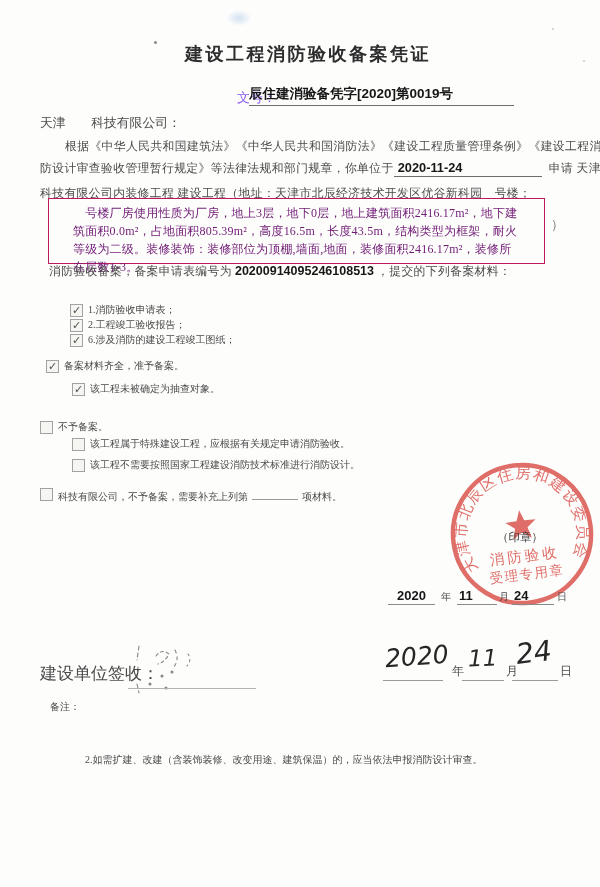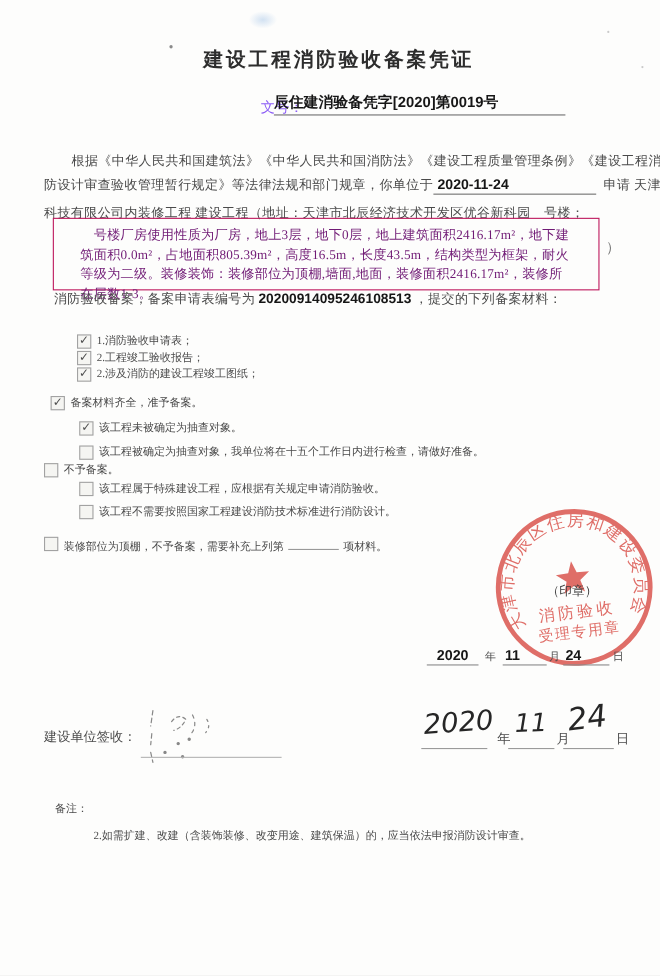--- a/index.html
+++ b/index.html
@@ -51,20 +51,21 @@
   <div class="abs speck" style="left:552px;top:28px;width:2px;height:2px;"></div>
   <div class="abs speck" style="left:583px;top:60px;width:2px;height:2px;"></div>
 
   <div class="abs title" style="top:42px;left:8px;">建设工程消防验收备案凭证</div>
 
   <div class="abs" style="left:237px;top:89px;font-size:13px;color:#8b5cf6;">文号：</div>
   <div class="abs ul-box" style="left:249px;top:84px;width:265px;padding-bottom:2px;">
     <span class="value" style="font-size:13.5px;">辰住建消验备凭字[2020]第0019号</span>
   </div>
 
+  <div class="abs small nowrap" style="left:40px;top:115px;font-size:12.8px;">天津　　科技有限公司：</div>
 
   <div class="abs print nowrap" style="left:65px;top:139px;">根据《中华人民共和国建筑法》《中华人民共和国消防法》《建设工程质量管理条例》《建设工程消</div>
   <div class="abs row nowrap" style="left:40px;top:160px;align-items:baseline;">
     <span class="print">防设计审查验收管理暂行规定》等法律法规和部门规章，你单位于</span>
     <span class="value ul-box" style="min-width:140px;font-size:12.8px;padding:0 4px 1px 4px;border-bottom-width:1px;">2020-11-24</span>
     <span class="print" style="margin-left:7px;">申请 天津</span>
   </div>
   <div class="abs print nowrap" style="left:40px;top:186px;">科技有限公司内装修工程 建设工程（地址：天津市北辰经济技术开发区优谷新科园　号楼；</div>
 
   <div class="abs info-box" style="left:48px;top:198px;width:497px;height:66px;">
@@ -81,50 +82,46 @@
   <div class="abs row" style="left:70px;top:303px;">
     <span class="cb">✓</span>
     <span class="small">1.消防验收申请表；</span>
   </div>
   <div class="abs row" style="left:70px;top:318px;">
     <span class="cb">✓</span>
     <span class="small">2.工程竣工验收报告；</span>
   </div>
   <div class="abs row" style="left:70px;top:333px;">
     <span class="cb">✓</span>
-    <span class="small">2.涉及消防的建设工程竣工图纸；</span>
+    <span class="small">6.涉及消防的建设工程竣工图纸；</span>
   </div>
 
   <div class="abs row" style="left:46px;top:359px;">
     <span class="cb">✓</span>
     <span class="small">备案材料齐全，准予备案。</span>
   </div>
   <div class="abs row" style="left:72px;top:382px;">
     <span class="cb">✓</span>
     <span class="small">该工程未被确定为抽查对象。</span>
-  </div>
-  <div class="abs row nowrap" style="left:72px;top:404px;">
-    <span class="cb"></span>
-    <span class="small">该工程被确定为抽查对象，我单位将在十五个工作日内进行检查，请做好准备。</span>
   </div>
   <div class="abs row" style="left:40px;top:420px;">
     <span class="cb"></span>
     <span class="small">不予备案。</span>
   </div>
   <div class="abs row" style="left:72px;top:437px;">
     <span class="cb"></span>
     <span class="small">该工程属于特殊建设工程，应根据有关规定申请消防验收。</span>
   </div>
   <div class="abs row" style="left:72px;top:458px;justify-content:center;">
     <span class="cb"></span>
     <span class="small">该工程不需要按照国家工程建设消防技术标准进行消防设计。</span>
   </div>
   <div class="abs row nowrap" style="left:40px;top:487px;align-items:baseline;">
     <span class="cb" style="align-self:flex-start;"></span>
-    <span class="small">装修部位为顶棚，不予备案，需要补充上列第</span>
+    <span class="small">科技有限公司，不予备案，需要补充上列第</span>
     <span class="blank-slot"></span>
     <span class="small">项材料。</span>
   </div>
 
   <svg class="abs" style="left:436px;top:448px;opacity:.82;" width="172" height="172" viewBox="0 0 172 172">
     <g transform="rotate(-7 86 86)" fill="#d94f48" stroke="none">
       <circle cx="86" cy="86" r="69" fill="none" stroke="#d94f48" stroke-width="4.5"></circle>
       <path id="sealArc" d="M 40.13 118.12 A 56 56 0 1 1 131.87 118.12" fill="none"></path>
       <text font-size="15.5" letter-spacing="1.5" fill="#d94f48">
         <textPath href="#sealArc" startOffset="50%" text-anchor="middle">天津市北辰区住房和建设委员会</textPath>
@@ -136,21 +133,21 @@
   </svg>
   <div class="abs" style="left:497px;top:530px;font-size:11.5px;color:#3d3d3d;z-index:3;">（印章）</div>
 
   <div class="abs dateline value" style="left:388px;top:588px;width:47px;">2020</div>
   <div class="abs small" style="left:441px;top:590px;">年</div>
   <div class="abs dateline value" style="left:457px;top:588px;width:38px;text-align:left;padding-left:2px;">11</div>
   <div class="abs small" style="left:499px;top:590px;">月</div>
   <div class="abs dateline value" style="left:512px;top:588px;width:40px;text-align:left;padding-left:2px;">24</div>
   <div class="abs small" style="left:557px;top:590px;">日</div>
 
-  <div class="abs nowrap" style="left:40px;top:662px;font-size:12px;">建设单位签收：</div>
+  <div class="abs nowrap" style="left:40px;top:662px;font-size:17px;">建设单位签收：</div>
   <svg class="abs" style="left:130px;top:640px;" width="120" height="58" viewBox="0 0 120 58">
     <g fill="none" stroke="#3a3a3a" stroke-width="1.1" opacity=".6" stroke-linecap="round">
       <path d="M9,6 l-2,14 m1,7 l-1,10 m0,7 l2,9" stroke-dasharray="4 3"></path>
       <path d="M26,16 q6,-8 13,-2 q-4,8 -11,10" stroke-dasharray="3 3"></path>
       <path d="M45,10 q5,10 -2,18" stroke-dasharray="3 4"></path>
       <path d="M58,14 q4,6 -1,12" stroke-dasharray="2 4"></path>
       <circle cx="32" cy="36" r="1" fill="#3a3a3a"></circle>
       <circle cx="42" cy="32" r="1" fill="#3a3a3a"></circle>
       <circle cx="20" cy="44" r="1" fill="#3a3a3a"></circle>
       <circle cx="36" cy="48" r="1" fill="#3a3a3a"></circle>
@@ -161,16 +158,16 @@
   <div class="abs hand" style="left:385px;top:642px;font-size:25px;transform:rotate(-4deg);">2020</div>
   <div class="abs hul" style="left:383px;top:679px;width:60px;"></div>
   <div class="abs" style="left:452px;top:663px;font-size:12px;">年</div>
   <div class="abs hand" style="left:468px;top:645px;font-size:23px;transform:rotate(-2deg);">11</div>
   <div class="abs hul" style="left:462px;top:679px;width:42px;"></div>
   <div class="abs" style="left:506px;top:663px;font-size:12px;">月</div>
   <div class="abs hand" style="left:516px;top:636px;font-size:28px;transform:rotate(-7deg);">24</div>
   <div class="abs hul" style="left:512px;top:679px;width:46px;"></div>
   <div class="abs" style="left:560px;top:663px;font-size:12px;">日</div>
 
-  <div class="abs small" style="left:50px;top:728px;">备注：</div>
+  <div class="abs small" style="left:50px;top:700px;">备注：</div>
   <div class="abs small nowrap" style="left:85px;top:753px;">2.如需扩建、改建（含装饰装修、改变用途、建筑保温）的，应当依法申报消防设计审查。</div>
 
 </div>
 
 </body></html>

